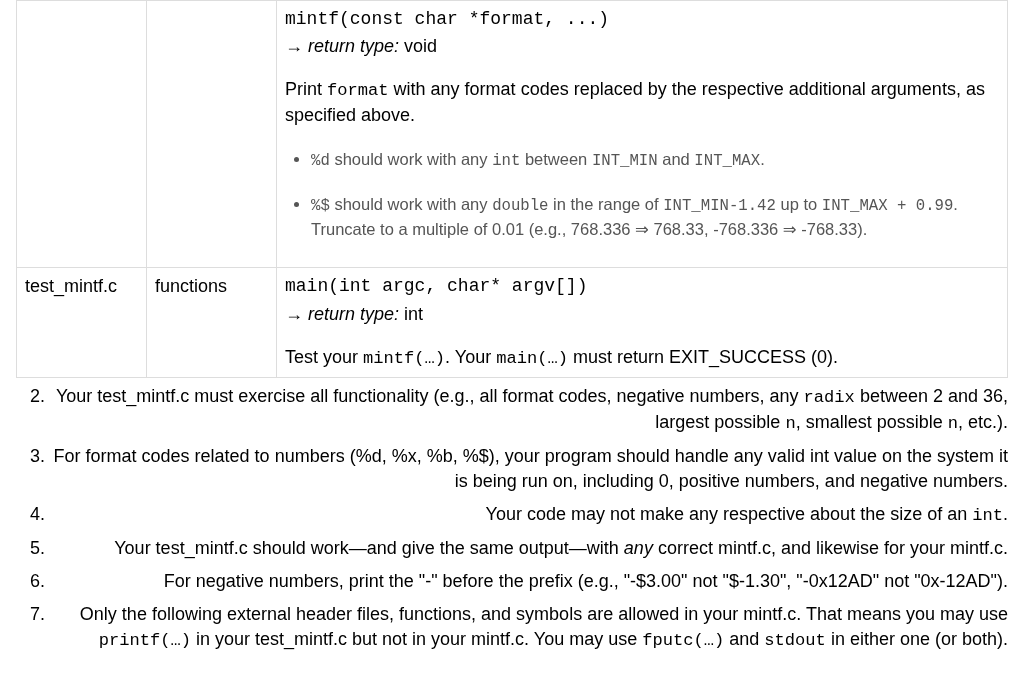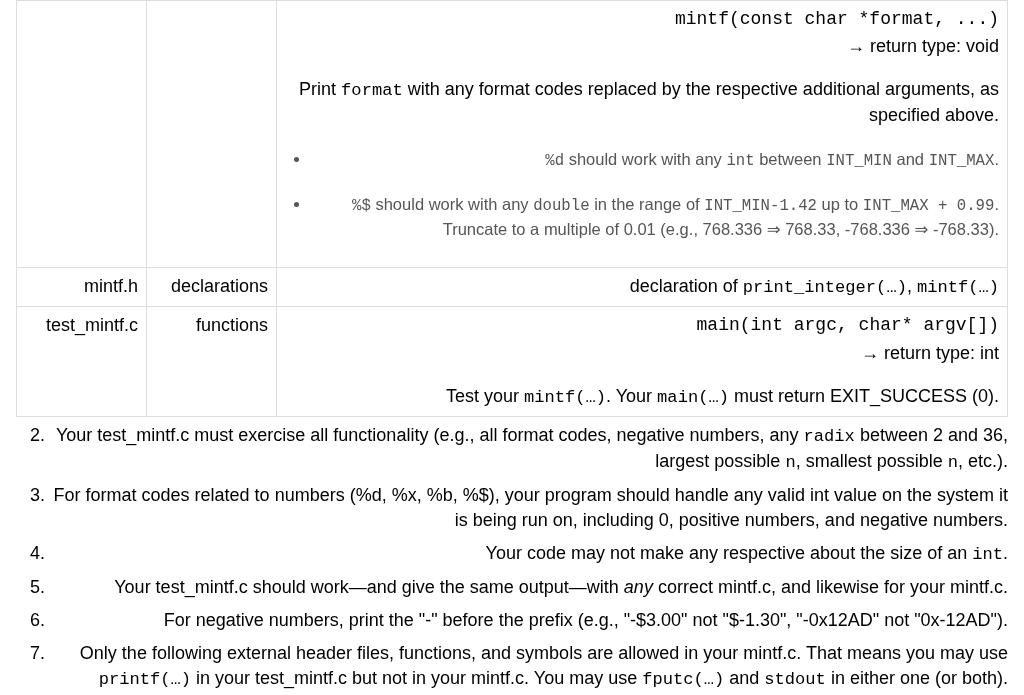--- a/index.html
+++ b/index.html
@@ -17,28 +17,28 @@
     }
     table {
       width: 100%;
       border-collapse: collapse;
       margin-bottom: 6px;
     }
     td {
       border: 1px solid #ddd;
       padding: 6px 8px;
       vertical-align: top;
-      text-align: right;
+      text-align: left;
     }
     td.col1 { width: 130px; }
     td.col2 { width: 130px; }
     .sig { font-family: "SF Mono", Menlo, Monaco, Consolas, "Courier New", monospace; }
     .rt-line { margin-top: 2px; }
     .rt-arrow { font-family: inherit; }
-    .rt-label { }
+    .rt-label { font-style: italic; }
     .desc { margin-top: 18px; }
     ul.sub { list-style: disc; padding-left: 26px; margin-top: 4px; color: #555; font-size: 16.5px; }
     ul.sub li { margin: 20px 0; }
     ul.sub code { color: #555; }
     ol.rules {
       list-style: decimal;
       padding-left: 34px;
       counter-reset: item 1;
       text-align: right;
     }
@@ -66,27 +66,20 @@
         <li>
           <code>%d</code><span> should work with any </span><code>int</code><span> between </span><code>INT_MIN</code><span> and </span><code>INT_MAX</code><span>.</span>
         </li>
         <li>
           <code>%$</code><span> should work with any </span><code>double</code><span> in the range of </span><code>INT_MIN-1.42</code><span> up to </span><code>INT_MAX + 0.99</code><span>. Truncate to a multiple of 0.01 (e.g., 768.336 ⇒ 768.33, -768.336 ⇒ -768.33).</span>
         </li>
       </ul>
     </td>
   </tr>
   <tr>
-    <td class="col1">mintf.h</td>
-    <td class="col2">declarations</td>
-    <td>
-      <span>declaration of </span><code>print_integer(…)</code><span>, </span><code>mintf(…)</code>
-    </td>
-  </tr>
-  <tr>
     <td class="col1">test_mintf.c</td>
     <td class="col2">functions</td>
     <td>
       <div class="sig">main(int argc, char* argv[])</div>
       <div class="rt-line">
         <span class="rt-arrow">→</span>
         <span class="rt-label">return type:</span><span> int</span>
       </div>
       <div class="desc">
         <span>Test your </span><code>mintf(…)</code><span>. Your </span><code>main(…)</code><span> must return EXIT_SUCCESS (0).</span>

